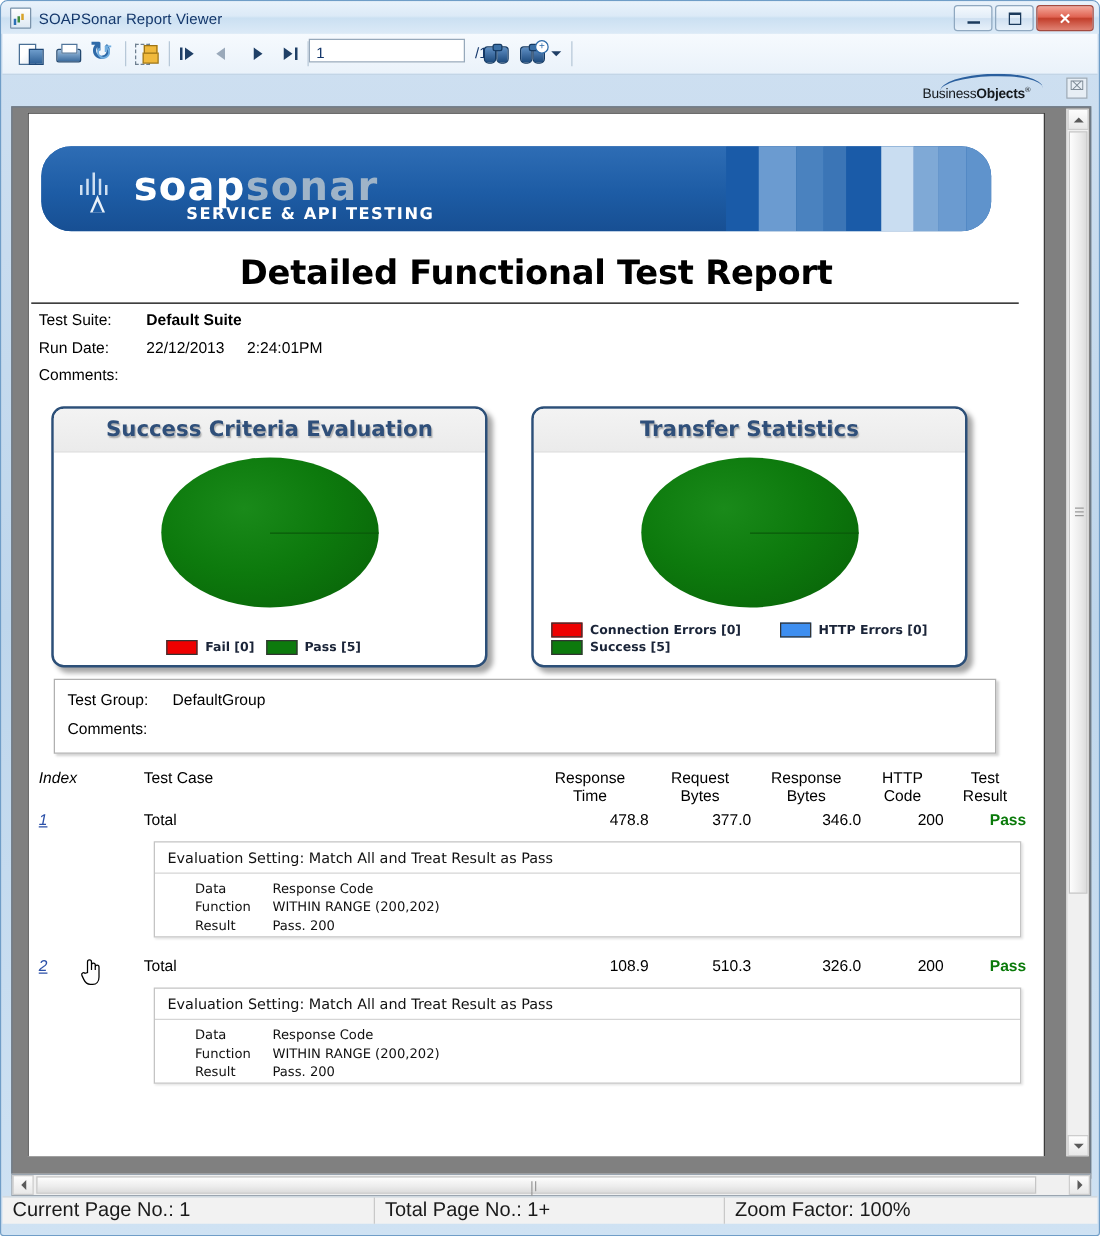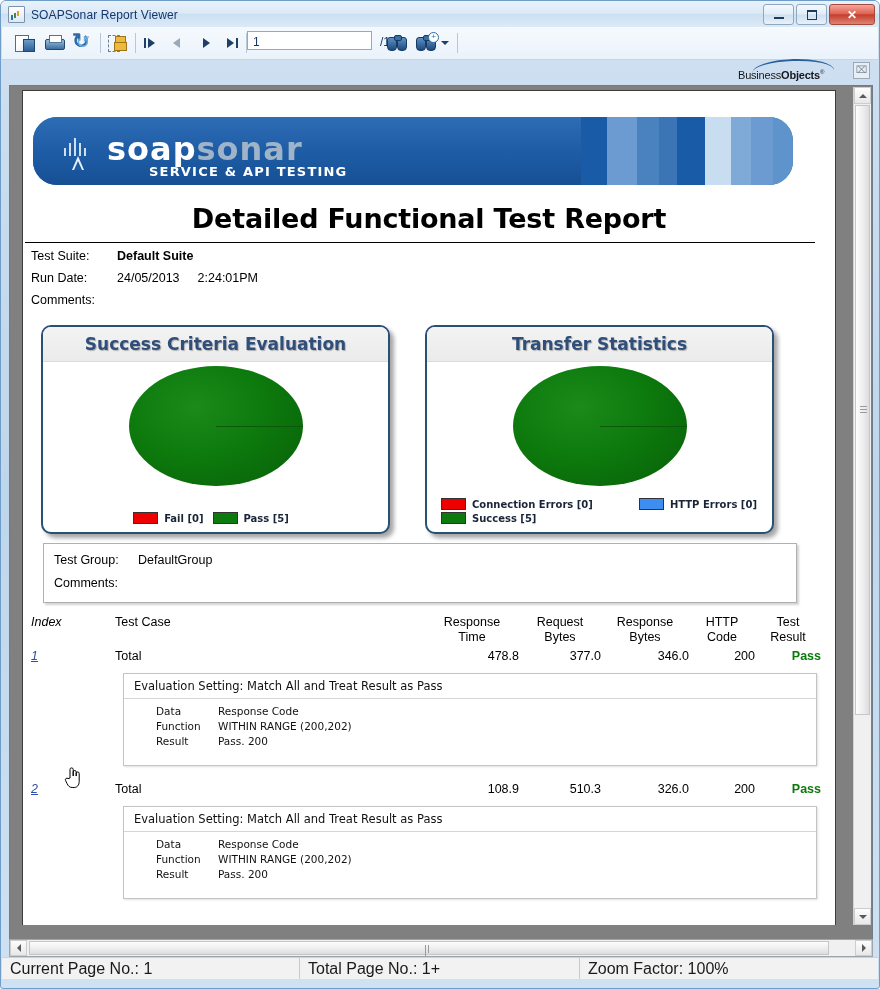--- a/index.html
+++ b/index.html
@@ -462,21 +462,21 @@
     border: 1px solid #c4c4c4;
     background: #ffffff;
     box-shadow: 1px 1px 2px rgba(0,0,0,0.12);
   }
   .eval-head {
     font-size: 11.5px; color: #111;
     padding: 5px 0 5px 10px;
     border-bottom: 1px solid #d5d5d5;
     font-family: "DejaVu Sans", sans-serif;
   }
-  .eval-body { padding: 5px 0 16px 32px; }
+  .eval-body { padding: 5px 0 0 32px; }
   .eval-line { display: flex; font-size: 10.5px; color: #111; line-height: 15px;
     font-family: "DejaVu Sans", sans-serif; }
   .eval-line .k { width: 62px; }
 
   
   .cursor {
     position: absolute; left: 53px; top: 678px;
     width: 20px; height: 24px; z-index: 40;
     pointer-events: none;
   }
@@ -609,21 +609,21 @@
         <div class="report-title">Detailed Functional Test Report</div>
         <div class="hrule"></div>
 
         <div class="meta">
           <div class="meta-row">
             <div class="meta-label">Test Suite:</div>
             <div class="meta-value bold">Default Suite</div>
           </div>
           <div class="meta-row">
             <div class="meta-label">Run Date:</div>
-            <div class="meta-value meta-date"><span>24/05/2013</span><span>2:24:01PM</span></div>
+            <div class="meta-value meta-date"><span>22/12/2013</span><span>2:24:01PM</span></div>
           </div>
           <div class="meta-row">
             <div class="meta-label">Comments:</div>
             <div class="meta-value"></div>
           </div>
         </div>
 
         <div class="chart-card left">
           <div class="chart-head">
             <div class="chart-title">Success Criteria Evaluation</div>
@@ -653,21 +653,21 @@
             <div class="pie">
               <span class="pie-line"></span>
             </div>
           </div>
           <div class="legend two-col">
             <div class="legend-row">
               <div class="legend-item">
                 <span class="sw" style="background:#ee0000;"></span>
                 <span>Connection Errors [0]</span>
               </div>
-              <div class="legend-item" style="margin-left:37px;">
+              <div class="legend-item" style="margin-left:22px;">
                 <span class="sw" style="background:#3d8ef0;"></span>
                 <span>HTTP Errors [0]</span>
               </div>
             </div>
             <div class="legend-row">
               <div class="legend-item">
                 <span class="sw" style="background:#0d7a0d;"></span>
                 <span>Success [5]</span>
               </div>
             </div>

